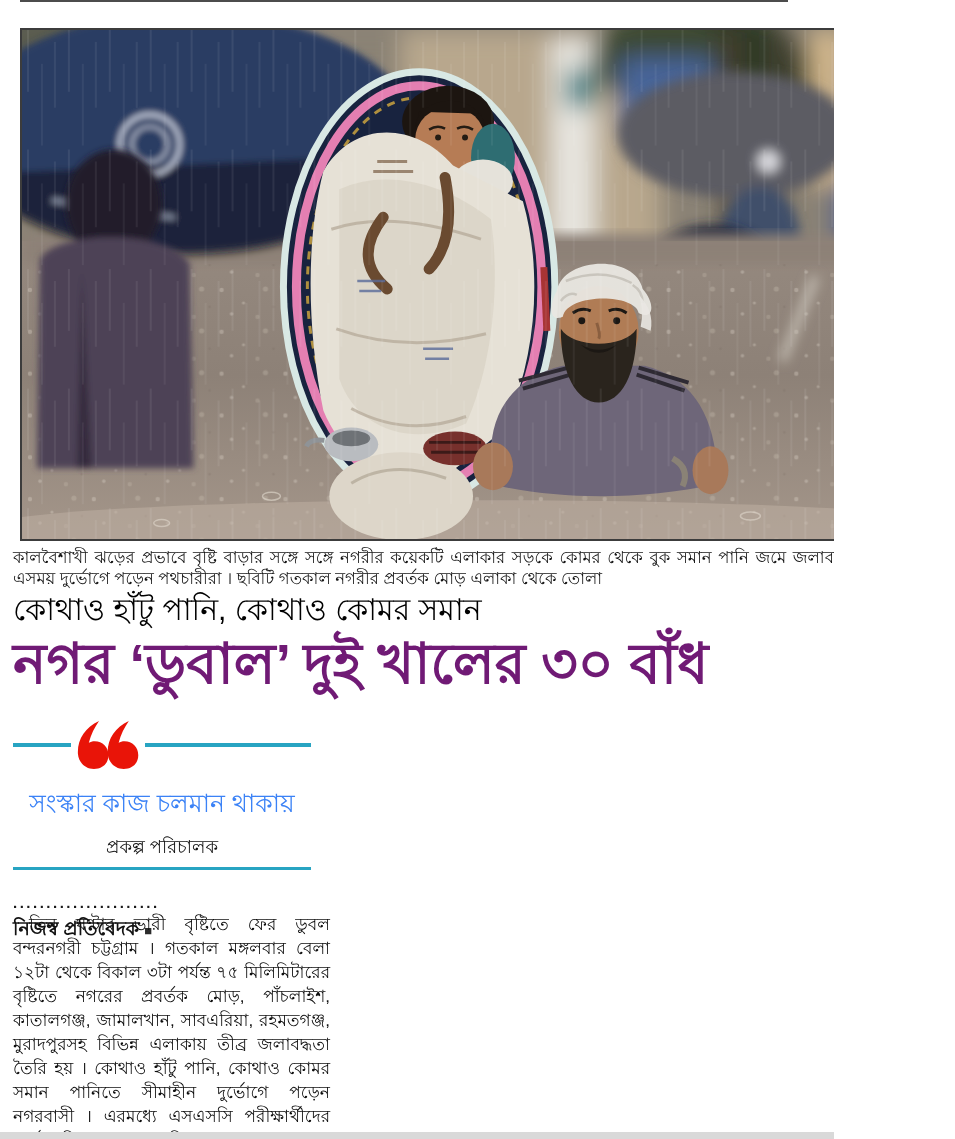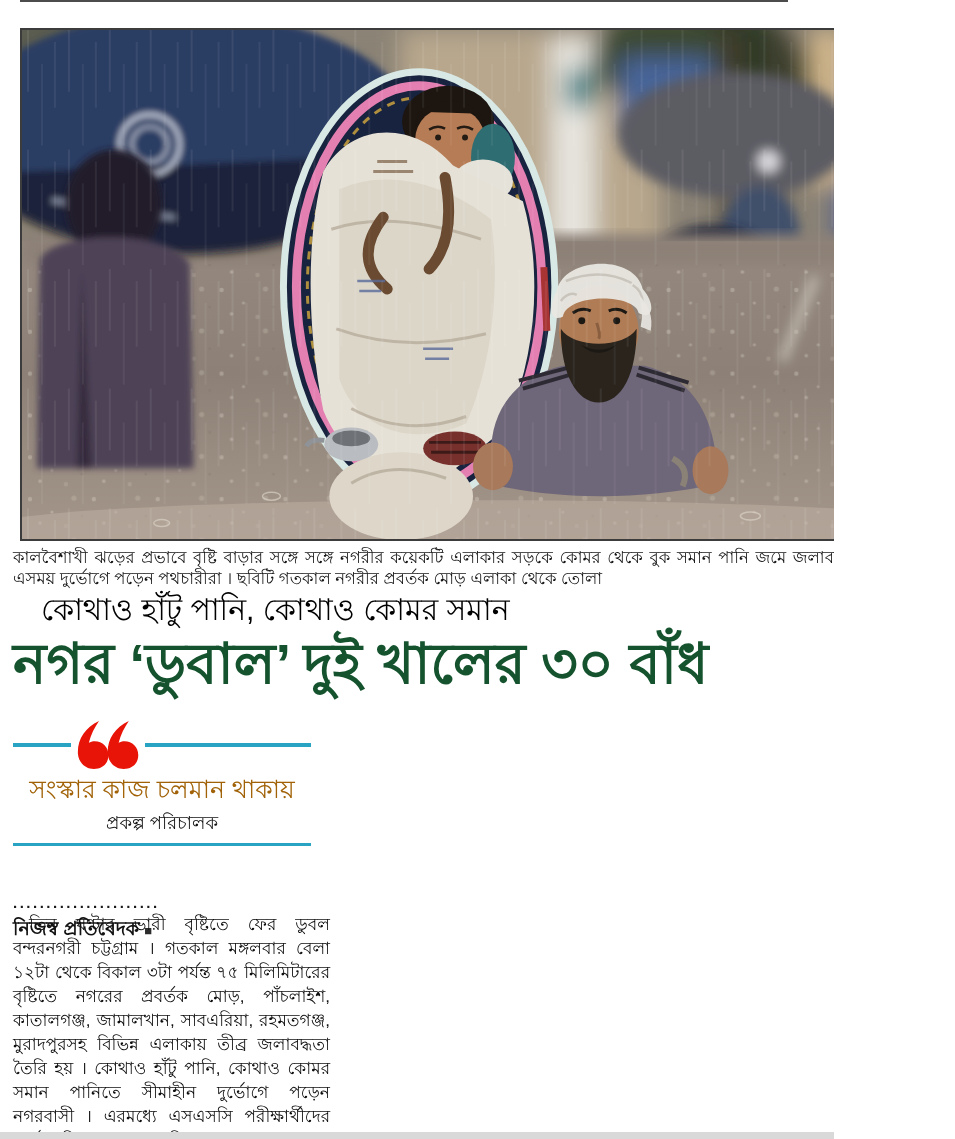--- a/index.html
+++ b/index.html
@@ -16,33 +16,33 @@
   .photo-frame svg { display:block; width:100%; height:100%; }
   .caption {
     position:absolute; left:13px; top:547px; width:929px; height:42px;
     font-size:16.5px; line-height:20.5px; text-align:justify; color:#141414;
   }
   .caption .credit {
     position:absolute; right:2px; bottom:0; background:#5eead4; padding-left:8px;
     font-weight:700; white-space:nowrap;
   }
   .caption .credit .dot { color:#e91408; font-size:14px; }
-  .kicker { position:absolute; left:13px; top:592px; font-size:30px; line-height:36px; color:#000;margin-left:28px; }
+  .kicker { position:absolute; left:13px; top:592px; font-size:30px; line-height:36px; color:#000; }
   .headline {
     position:absolute; left:13px; top:631px; width:929px;
-    font-size:56px; line-height:66px; font-weight:700; color:#14532d; white-space:nowrap;
+    font-size:56px; line-height:66px; font-weight:700; color:#701a75; white-space:nowrap;
   }
   .quote-block { position:absolute; left:13px; top:720px; width:298px; }
   .quote-head { display:flex; align-items:center; height:50px; }
   .quote-head .rule { height:4px; background:#28a4c2; }
   .quote-head .rule.left { width:58px; }
   .quote-head .rule.right { flex:1; }
   .qmark { width:64px; height:50px; margin:0 6px 0 4px; flex:0 0 auto; }
-  .quote-lines { margin-top:0; text-align:center; font-size:25px; line-height:38px; color:#a16207; }
-  .attribution { margin-top:4px; text-align:center; font-size:18px; line-height:22px; color:#101010; }
+  .quote-lines { margin-top:14px; text-align:center; font-size:25px; line-height:38px; color:#3b82f6; }
+  .attribution { margin-top:14px; text-align:center; font-size:18px; line-height:22px; color:#101010; }
   .rule-bottom { margin-top:9px; height:3px; background:#28a4c2; }
   .byline-row { position:absolute; left:13px; top:914px; font-size:19px; font-weight:700; color:#121212; }
   .byline-row .square { font-size:13px; color:#2c2c2c; }
   .dots { position:absolute; left:13px; top:894px; font-size:15px; font-weight:700; letter-spacing:2.5px; color:#1a1a1a; }
   .body-col {
     position:absolute; left:13px; top:913px; width:317px;
     font-size:17px; line-height:24px; text-align:justify; color:#0d0d0d;
   }
   .body-col p { margin:0; text-indent:16px; }
   .bottom-bar { position:absolute; left:0; top:1132px; width:936px; height:7px; background:#d9d9d9; }

